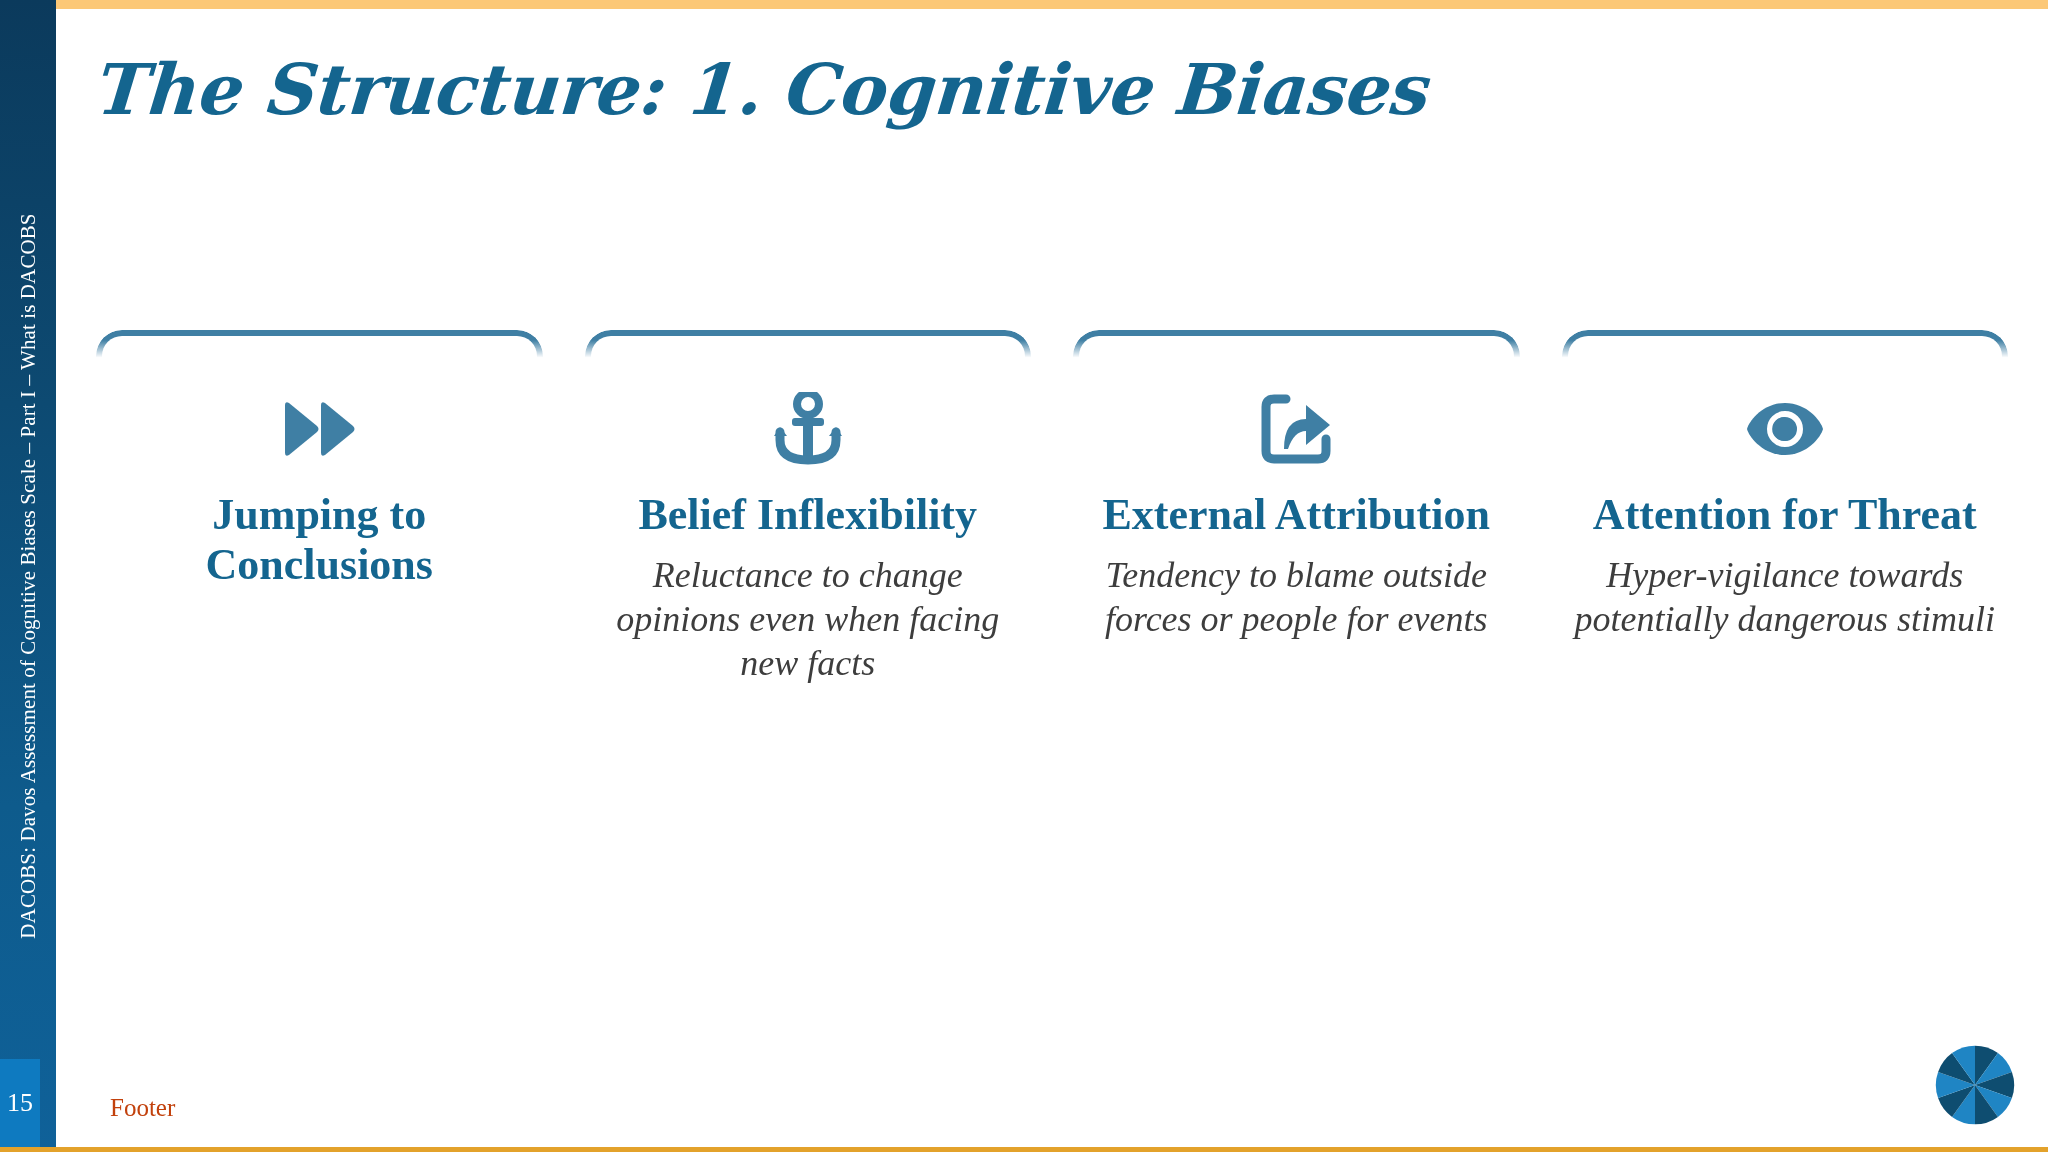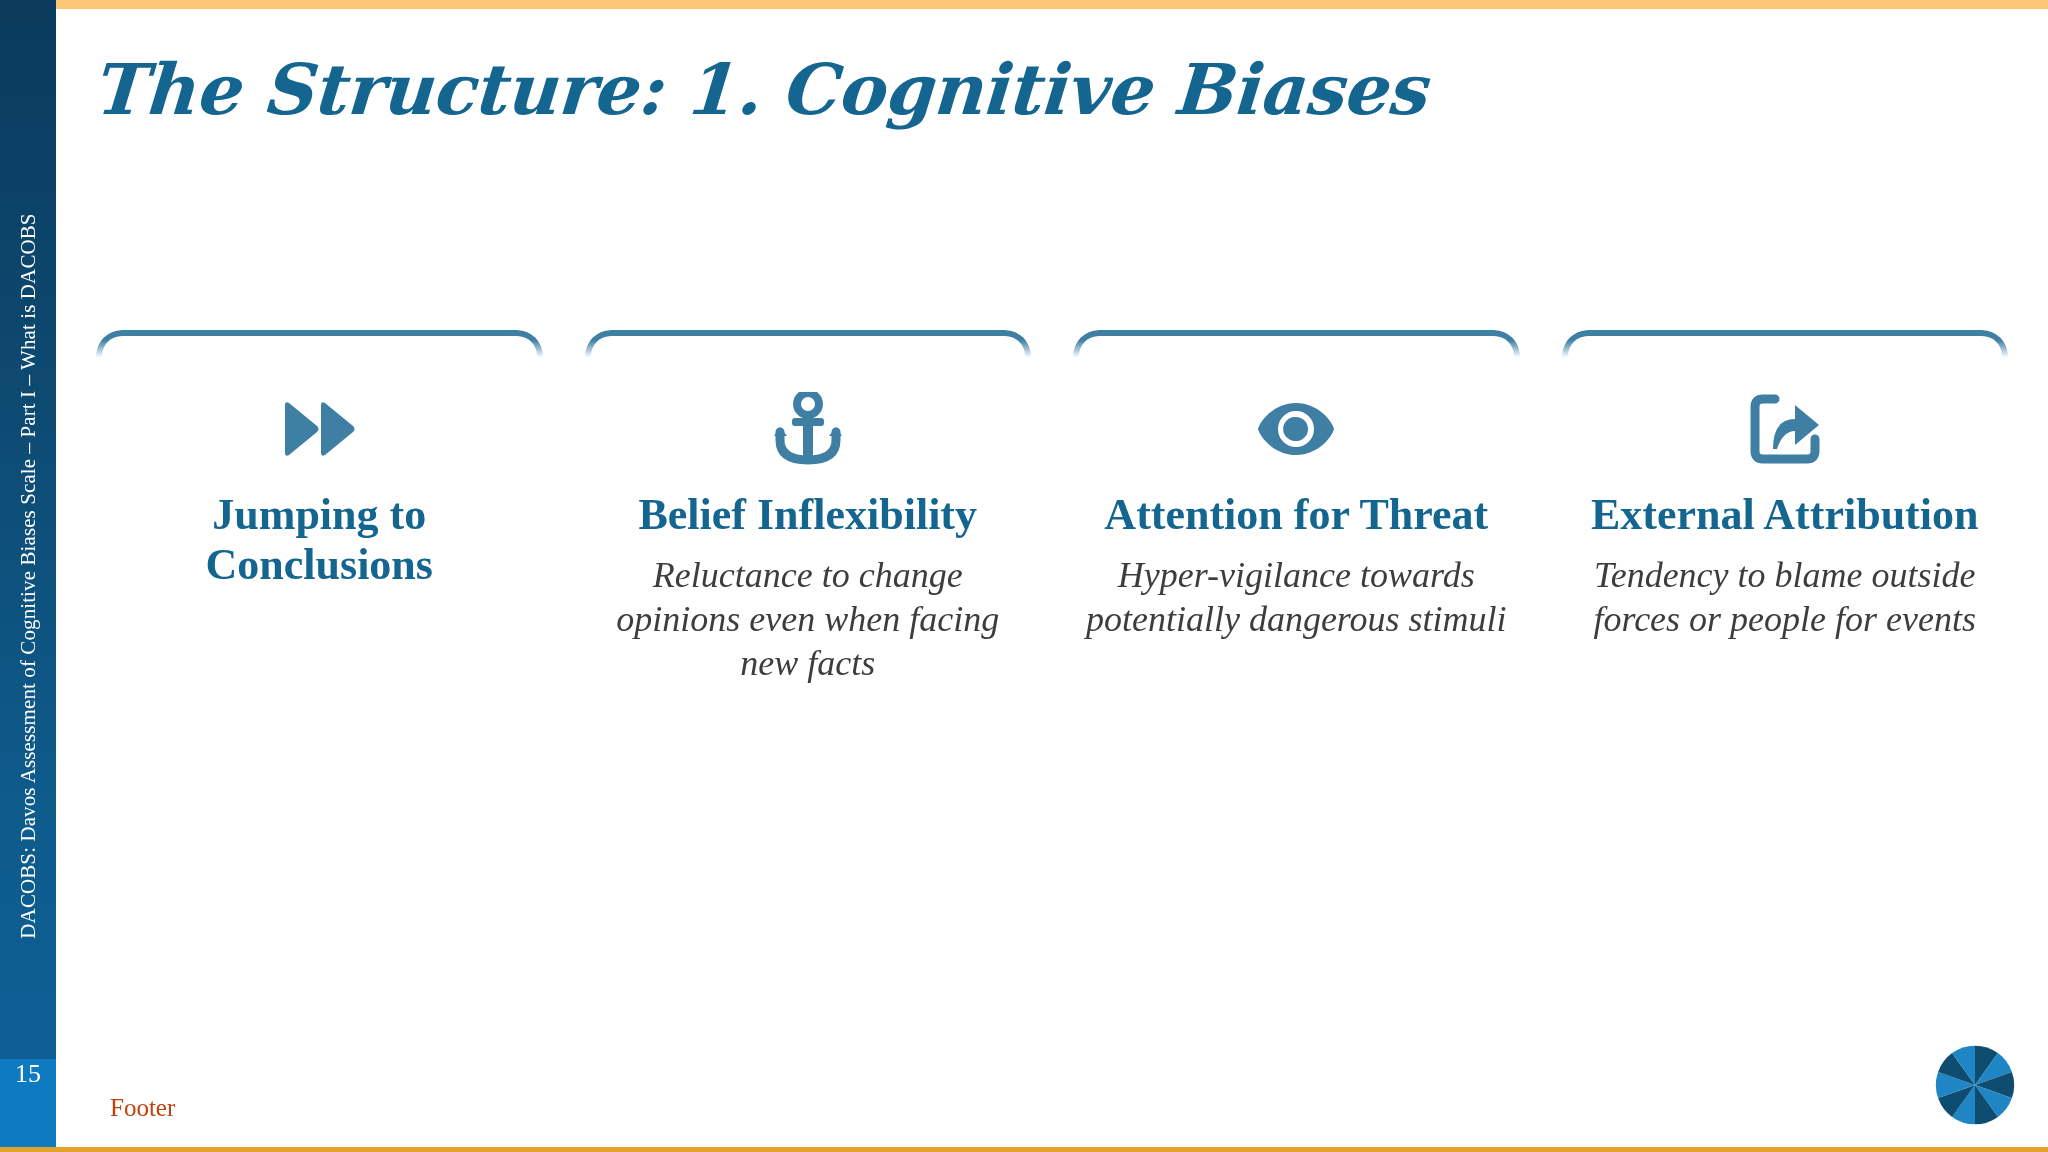--- a/index.html
+++ b/index.html
@@ -39,23 +39,23 @@
     transform:translate(-50%,-50%) rotate(-90deg);
     transform-origin:center center;
     white-space:nowrap;
     color:#ffffff;
     font-family:"Liberation Serif", serif;
     font-size:21px;
     letter-spacing:0.1px;
   }
   .page-number-box {
     position:absolute; left:0; bottom:5px;
-    width:56px; height:88px;
+    width:40px; height:88px;
     background:#0e7ac0;
-    display:flex; align-items:flex-start; justify-content:center;
+    display:flex; align-items:center; justify-content:center;
   }
   .page-number-box span {
     color:#ffffff;
     font-family:"Liberation Serif", serif;
     font-size:26px;
   }
 
   
   .slide-title {
     position:absolute;
@@ -185,40 +185,40 @@
           <path d="M57 44 L64 35 L70 44 Z" fill="#3f7fa4"></path>
         </svg>
       </div>
       <div class="card-title">Belief Inflexibility</div>
       <div class="card-body">Reluctance to change opinions even when facing new facts</div>
     </div>
 
     <div class="card">
       <div class="card-top-border"></div>
       <div class="card-icon">
+        <svg width="72" height="72" viewBox="0 0 72 72" aria-hidden="true">
+          <path d="M26 6 L14 6 Q6 6 6 14 L6 58 Q6 66 14 66 L58 66 Q66 66 66 58 L66 46" fill="none" stroke="#3f7fa4" stroke-width="9" stroke-linecap="round"></path>
+          <path d="M24 56 Q24 26 46 26 L46 12 L70 32 L46 52 L46 38 Q34 38 28 56 Z" fill="#3f7fa4"></path>
+        </svg>
+      </div>
+      <div class="card-title">External Attribution</div>
+      <div class="card-body">Tendency to blame outside forces or people for events</div>
+    </div>
+
+    <div class="card">
+      <div class="card-top-border"></div>
+      <div class="card-icon">
         <svg width="80" height="56" viewBox="0 0 80 56" aria-hidden="true">
           <path d="M40 2 C62 2 76 20 78 28 C76 36 62 54 40 54 C18 54 4 36 2 28 C4 20 18 2 40 2 Z" fill="#3f7fa4"></path>
           <circle cx="40" cy="28" r="15" fill="none" stroke="#ffffff" stroke-width="6"></circle>
           <path d="M40 16 A12 12 0 1 0 51 26 L40 26 Z" fill="#3f7fa4"></path>
         </svg>
       </div>
       <div class="card-title">Attention for Threat</div>
       <div class="card-body">Hyper-vigilance towards potentially dangerous stimuli</div>
-    </div>
-
-    <div class="card">
-      <div class="card-top-border"></div>
-      <div class="card-icon">
-        <svg width="72" height="72" viewBox="0 0 72 72" aria-hidden="true">
-          <path d="M26 6 L14 6 Q6 6 6 14 L6 58 Q6 66 14 66 L58 66 Q66 66 66 58 L66 46" fill="none" stroke="#3f7fa4" stroke-width="9" stroke-linecap="round"></path>
-          <path d="M24 56 Q24 26 46 26 L46 12 L70 32 L46 52 L46 38 Q34 38 28 56 Z" fill="#3f7fa4"></path>
-        </svg>
-      </div>
-      <div class="card-title">External Attribution</div>
-      <div class="card-body">Tendency to blame outside forces or people for events</div>
     </div>
 
   </div>
 
   <div class="footer-text">Footer</div>
 
   <div class="logo">
     <svg width="82" height="82" viewBox="0 0 100 100" aria-hidden="true">
       <g transform="translate(50,50)">
         <path d="M0 0 L0 -48 A48 48 0 0 1 28 -39 Z" fill="#0e4d70"></path>

